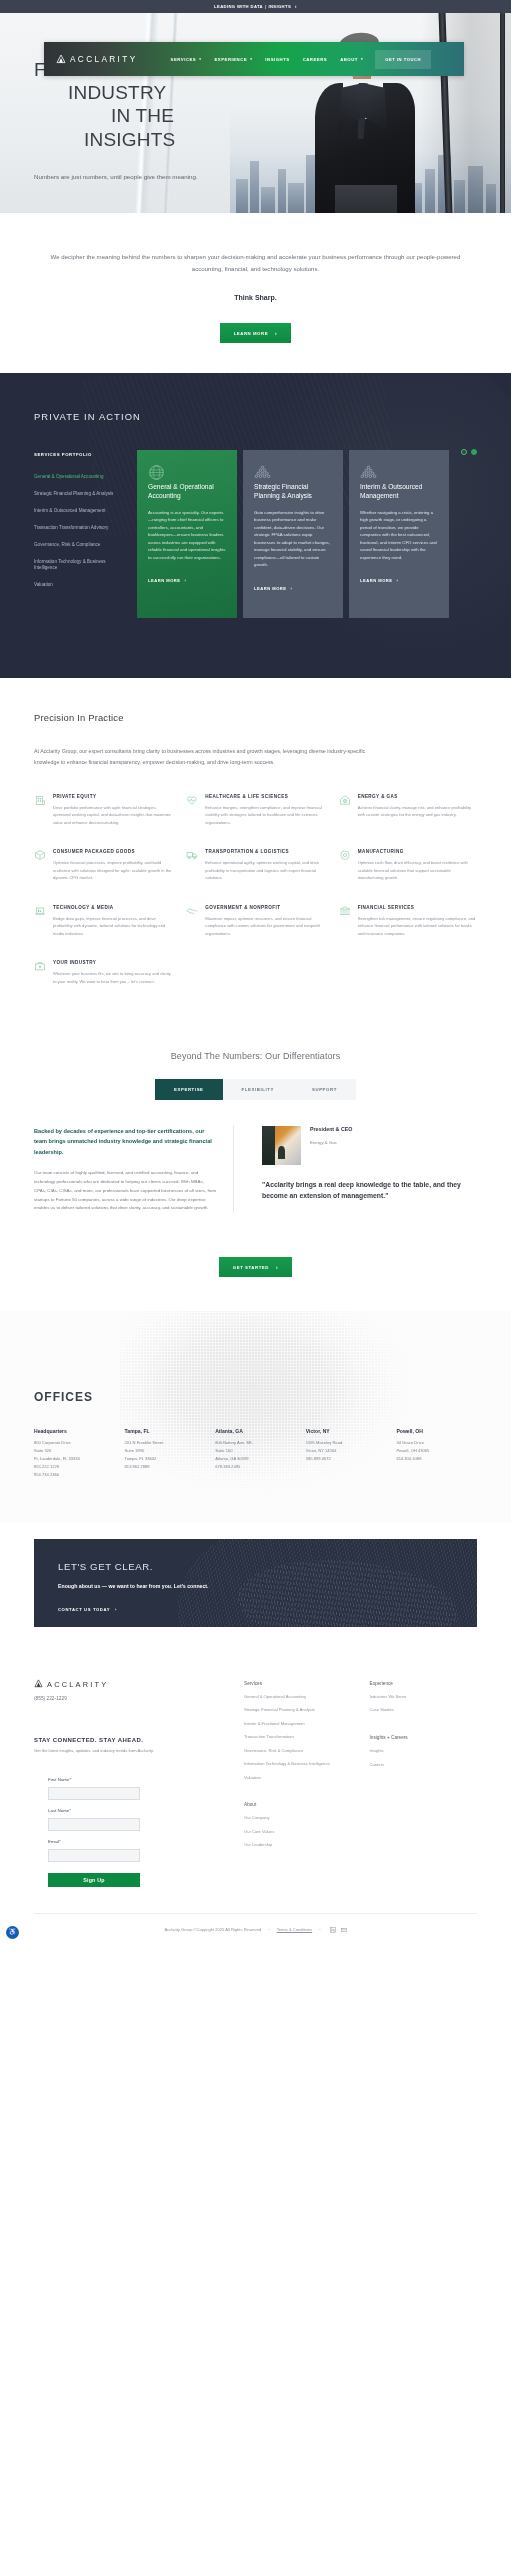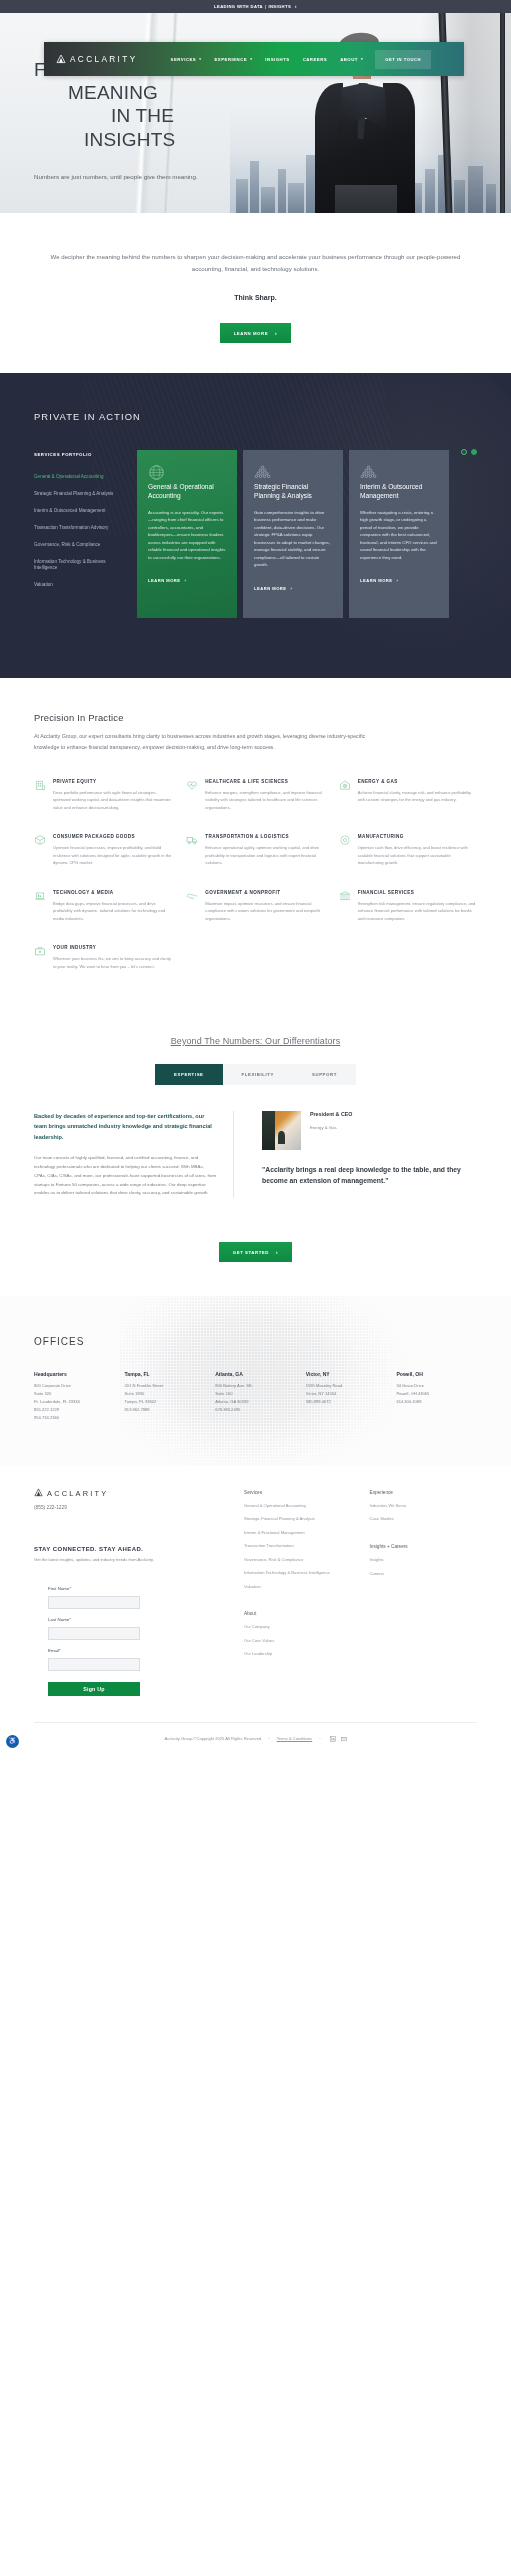--- a/index.html
+++ b/index.html
@@ -282,21 +282,21 @@
   }
   .card .lm{
     color:#fff; font-size:4.1px; font-weight:700; letter-spacing:.5px;
     text-decoration:none; display:inline-flex; gap:4px; align-items:center;
   }
 
   
   .precision{ padding: 34px 34px 40px; background:#fff; }
   .precision h2{
     font-size: 9.4px; font-weight:400; color:#3b4148; letter-spacing:.2px;
-    margin-bottom: 8px;
+    margin-bottom: 23px;
   }
   .precision .lede{
     font-size: 5.3px; line-height: 1.95; color:#6d737b; max-width: 340px;
     margin-bottom: 26px;
   }
   .ind-grid{
     display:grid; grid-template-columns: repeat(3, 1fr);
     column-gap: 14px; row-gap: 22px;
   }
   .ind{ display:flex; gap:7px; }
@@ -305,21 +305,20 @@
     font-size: 4.6px; font-weight:700; color:#2f3540; letter-spacing:.42px;
     line-height:1.9; margin-bottom:2px; text-transform:uppercase;
   }
   .ind p{ font-size:4.1px; line-height:1.85; color:#8d939b; }
 
   
   .diff{ padding: 26px 34px 34px; background:#fff; text-align:center; }
   .diff h2{
     font-size: 9px; font-weight:400; color:#6d737b; letter-spacing:.1px;
     margin-bottom: 18px;
-    text-decoration: underline;
   }
   .tabs{
     display:inline-flex; background:#f4f5f6; margin-bottom: 26px;
   }
   .tab{
     font-size:4.3px; font-weight:700; letter-spacing:.6px;
     color:#6e757e; padding: 8px 19px; border:0; background:transparent;
     font-family:inherit;
   }
   .tab.active{ background:#174e4c; color:#fff; }
@@ -359,22 +358,23 @@
     content:""; position:absolute; left:120px; top:-10px; width:290px; height:190px;
     background:
       radial-gradient(circle at 30% 30%, rgba(170,178,188,.22) 0 1px, transparent 1px) 0 0/3px 3px,
       radial-gradient(ellipse at 45% 45%, rgba(0,0,0,.05), transparent 65%);
     -webkit-mask-image: radial-gradient(ellipse at 45% 45%, #000 35%, transparent 72%);
             mask-image: radial-gradient(ellipse at 45% 45%, #000 35%, transparent 72%);
     opacity:.9;
   }
   .offices h2{
     position:relative; z-index:2;
-    font-size: 10px; font-weight:400; color:#3b4148; letter-spacing:1px;
+    font-size: 12px; font-weight:700; color:#3b4148; letter-spacing:1px;
     margin-bottom: 24px;
+    margin-top: 39px;
   }
   .off-grid{ position:relative; z-index:2; display:flex; gap:10px; }
   .off{ flex:1; }
   .off h5{ font-size:5.1px; font-weight:700; color:#2f3540; margin-bottom:5px; }
   .off p{ font-size:4.1px; line-height:1.95; color:#7d838b; }
 
   
   .ctaband{ padding: 16px 34px 30px; background:#fff; }
   .ctabox{
     position:relative; overflow:hidden;
@@ -493,21 +493,21 @@
         <span class="man-pants"></span>
       </div>
       <div class="hero-frame"></div>
       <div class="hero-mullion-r"></div>
       <div class="hero-mullion-r2"></div>
     </div>
 
     <div class="hero-inner">
       <h1 class="hero-h1">
         <span>FINDING</span>
-        <span class="hl2">MEANING</span>
+        <span class="hl2">INDUSTRY</span>
         <span class="hl3">IN THE</span>
         <span class="hl4">INSIGHTS</span>
       </h1>
       <p class="hero-sub">Numbers are just numbers, until people give them meaning.</p>
     </div>
 
     <div class="navwrap">
       <div class="nav">
         <div class="brand">
           <span class="brand-mark">
@@ -870,20 +870,30 @@
         <h5>Powell, OH</h5>
         <p>
           <span>34 Grace Drive</span><br>
           <span>Powell, OH 43065</span><br>
           <span>614.300.1088</span>
         </p>
       </div>
     </div>
   </section>
 
+  <section class="ctaband">
+    <div class="ctabox">
+      <h2>LET'S GET CLEAR.</h2>
+      <p>Enough about us — we want to hear from you. Let's connect.</p>
+      <a href="#">
+        <span>CONTACT US TODAY</span>
+        <span>›</span>
+      </a>
+    </div>
+  </section>
 
   <footer class="footer">
     <div class="f-top">
       <div class="f-left">
         <div class="f-brand">
           <span>
             <svg width="9" height="9" viewBox="0 0 10 10">
               <path d="M5 1 L9 8.6 H1 Z" fill="none" stroke="#2f3540" stroke-width="0.8"></path>
               <path d="M5 4 L7 8.6 H3 Z" fill="#2f3540"></path>
             </svg>

